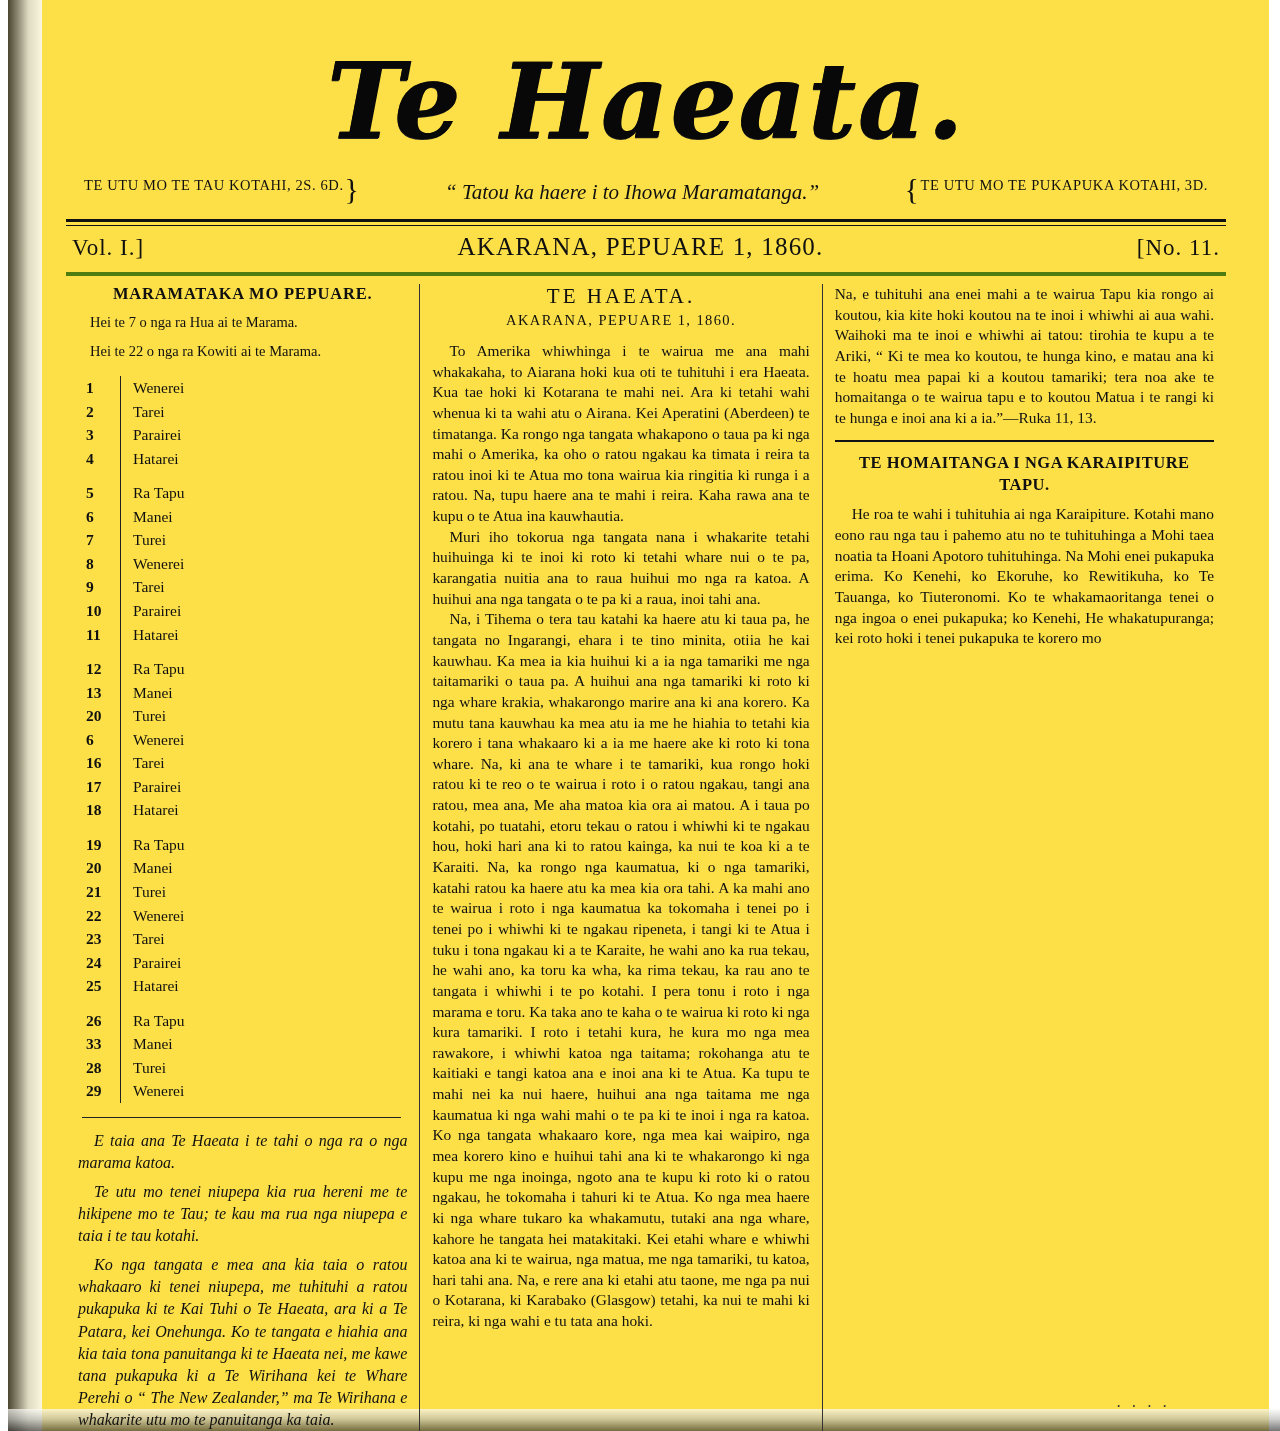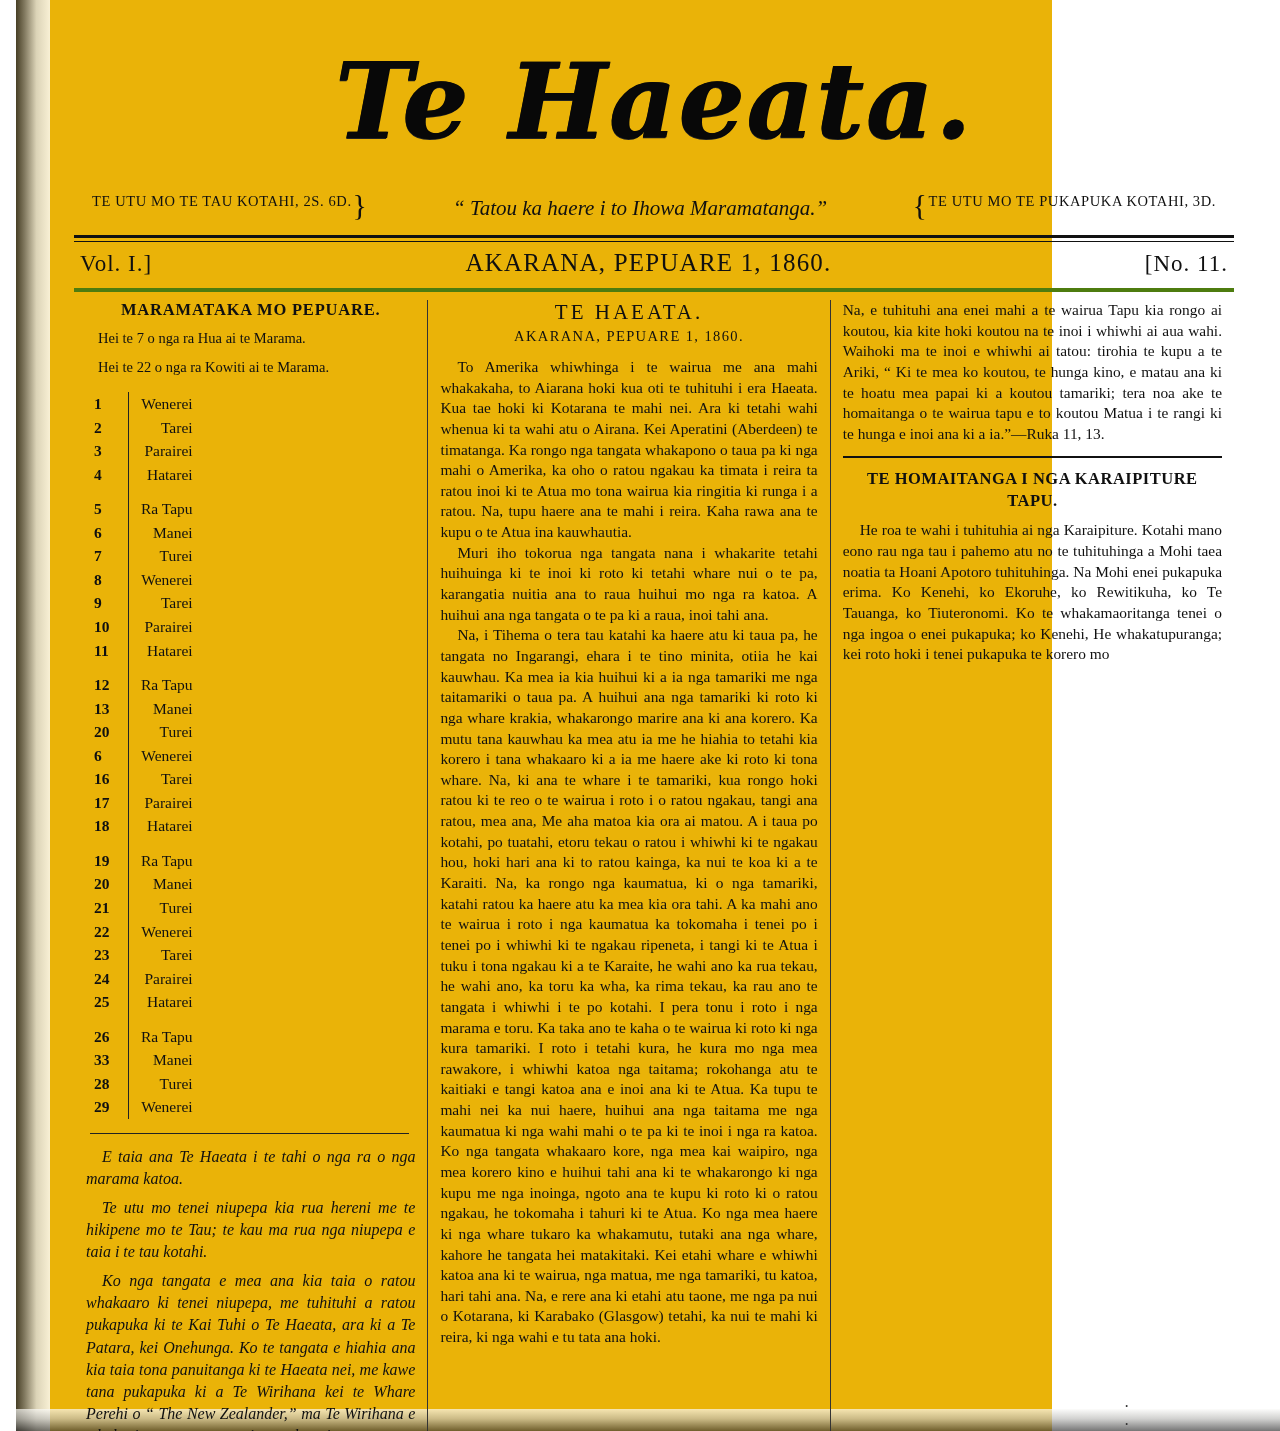--- a/index.html
+++ b/index.html
@@ -10,23 +10,23 @@
   body {
     width: 1280px;
     height: 1431px;
     position: relative;
     font-family: "Liberation Serif", serif;
     color: #101010;
     overflow: hidden;
   }
   .page {
     position: absolute;
-    left: 16px; top: 0;
-    width: 1036px; height: 1431px;
-    background: #eab308;
+    left: 8px; top: 0;
+    width: 1261px; height: 1431px;
+    background: #fde047;
   }
   
   .scan-edge-left {
     position: absolute;
     left: 0; top: 0;
     width: 34px; height: 1431px;
     background: linear-gradient(90deg,#2a2a2a 0%, #6f6f6f 25%, #d9d9d6 60%, #fbfbf9 100%);
     opacity: .85;
   }
   .scan-edge-bottom {
@@ -54,21 +54,21 @@
     line-height: 1;
     letter-spacing: 2px;
     color: #080808;
     text-shadow: 1px 0 0 #080808, 0 1px 0 #222;
     font-style: italic;
   }
   .masthead-row {
     display: flex;
     align-items: flex-start;
     justify-content: space-between;
-    margin-top: 38px;
+    margin-top: 22px;
     padding: 0 18px;
   }
   .price-left, .price-right {
     font-family: "Liberation Serif", serif;
     font-size: 14.5px;
     letter-spacing: .6px;
     line-height: 1.35;
     text-transform: uppercase;
     white-space: nowrap;
     position: relative;
@@ -142,21 +142,20 @@
     line-height: 1.45;
     margin: 8px 0 0 12px;
   }
   .cal-wrap {
     display: flex;
     margin-top: 14px;
   }
   .cal-nums, .cal-days {
     font-size: 15.5px;
     line-height: 1.52;
-    text-align: right;
   }
   .cal-nums {
     width: 34px;
     text-align: left;
     padding-left: 8px;
     font-weight: bold;
   }
   .cal-days {
     border-left: 1px solid #222;
     padding-left: 12px;

